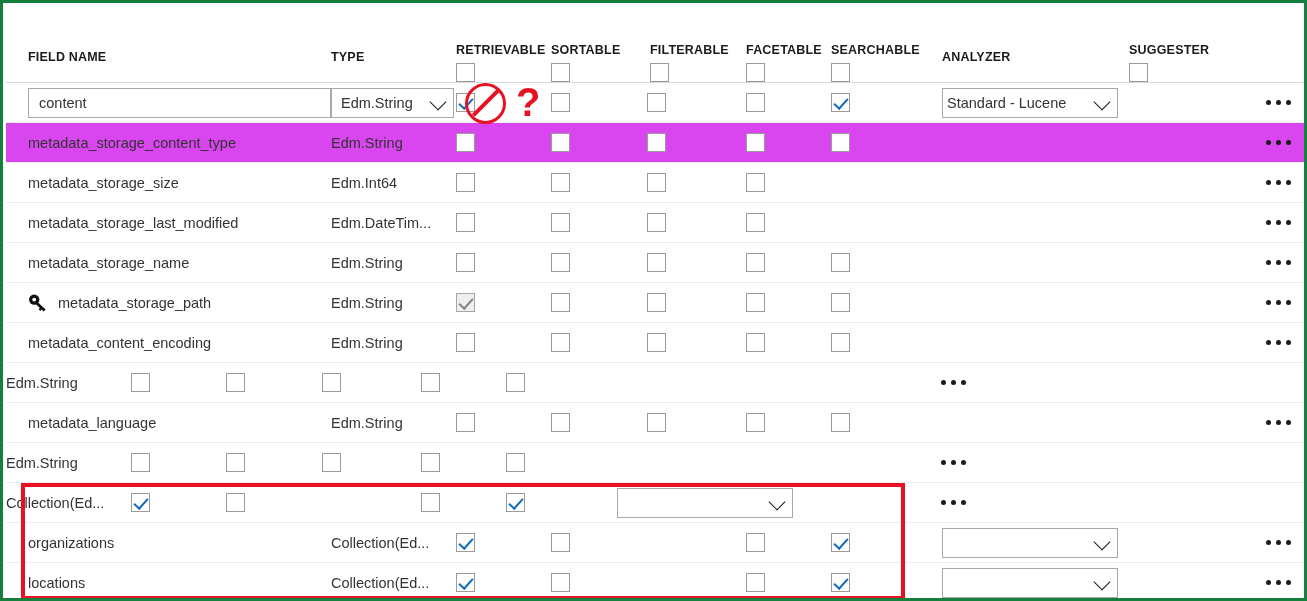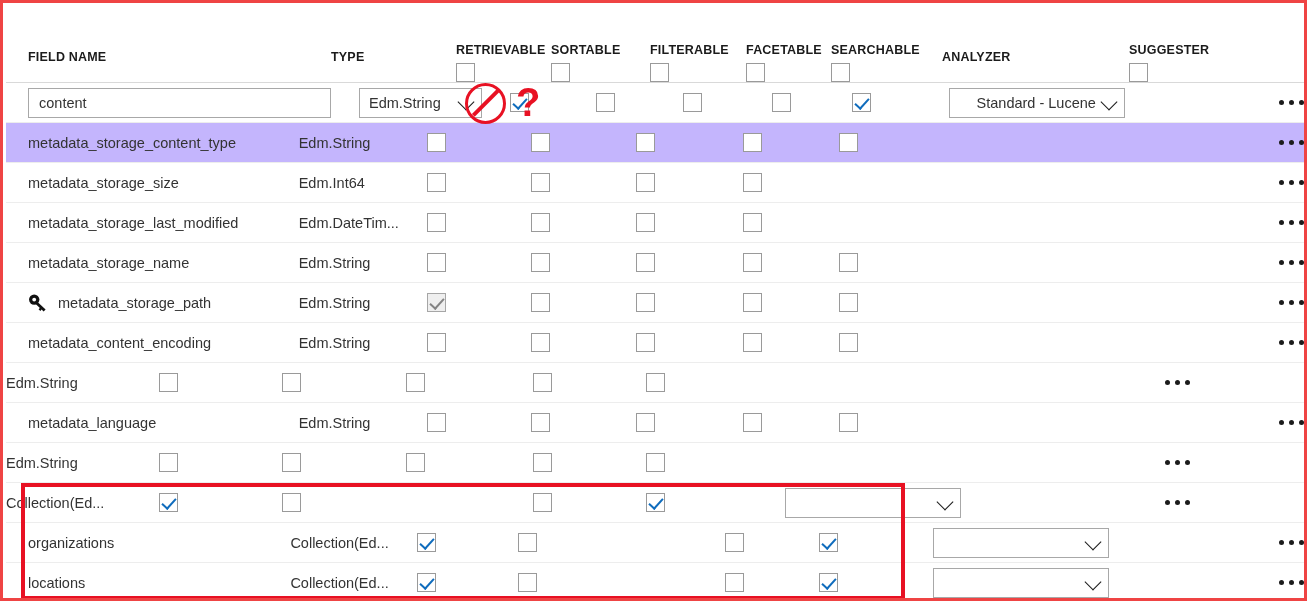--- a/index.html
+++ b/index.html
@@ -9,21 +9,21 @@
   }
   body {
     font-family: "Liberation Sans", sans-serif;
     -webkit-font-smoothing: antialiased;
   }
   #root {
     position: relative;
     width: 1307px;
     height: 601px;
     box-sizing: border-box;
-    border: 3px solid #ef4444;
+    border: 3px solid #15803d;
     background: #ffffff;
     overflow: hidden;
   }
 
   
   .grid {
     position: absolute;
     left: 3px;
     top: 3px;
     width: 1298px;
@@ -47,24 +47,23 @@
     border-bottom: 1px solid #d9d9d9;
     padding-bottom: 0;
   }
   .header-row .cell {
     align-items: flex-start;
     height: 100%;
   }
 
   .data-row {
     border-bottom: 1px solid #ededed;
-    gap: 28px;
   }
   .data-row.alt {
-    background: #c4b5fd;
+    background: #d946ef;
     align-items: center;
   }
 
   
   .cell {
     box-sizing: border-box;
     display: flex;
     align-items: center;
     height: 100%;
   }
@@ -175,21 +174,21 @@
   .sel {
     position: relative;
     box-sizing: border-box;
     border: 1px solid #a8a8a8;
     background: #fff;
     height: 30px;
     display: flex;
     align-items: center;
   }
   .sel-type { width: 123px; padding-left: 9px; }
-  .sel-analyzer { width: 176px; padding-left: 27px; text-align: right; }
+  .sel-analyzer { width: 176px; padding-left: 4px; text-align: right; }
   .sel-empty { width: 176px; }
   .sel-text {
     font-size: 14.5px;
     color: #333;
     white-space: nowrap;
   }
   .chev {
     position: absolute;
     right: 9px;
     top: 50%;

